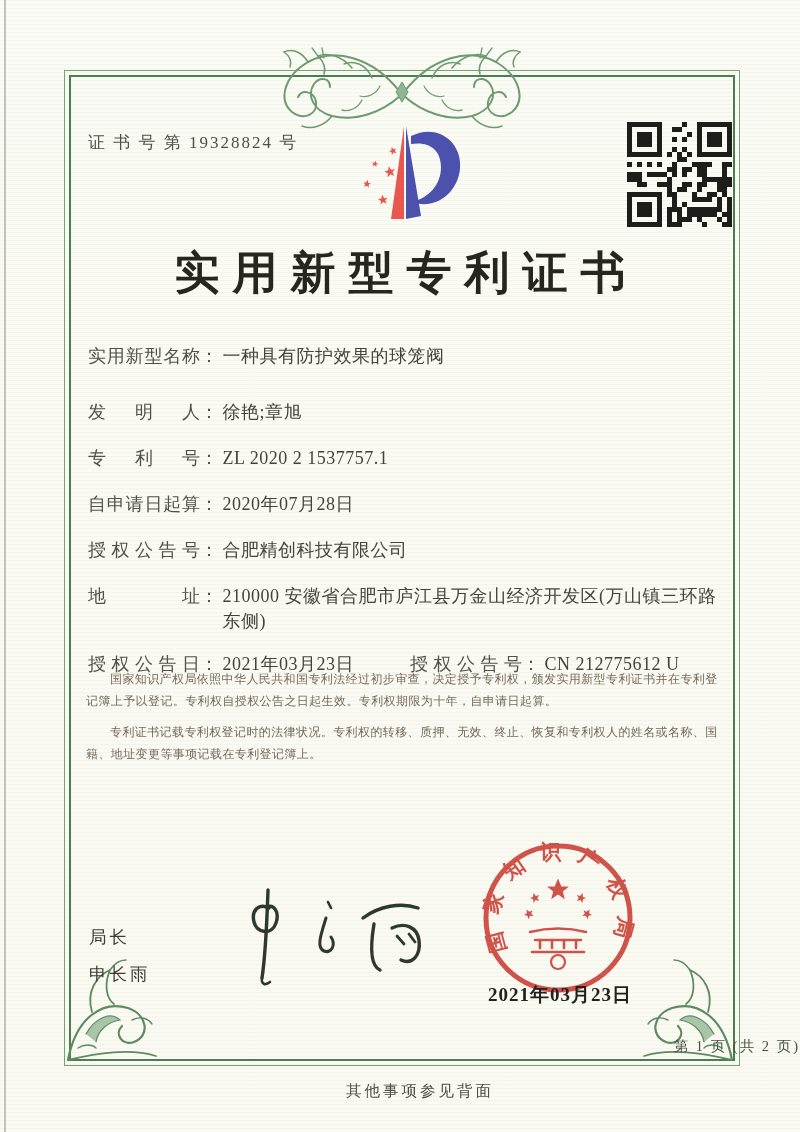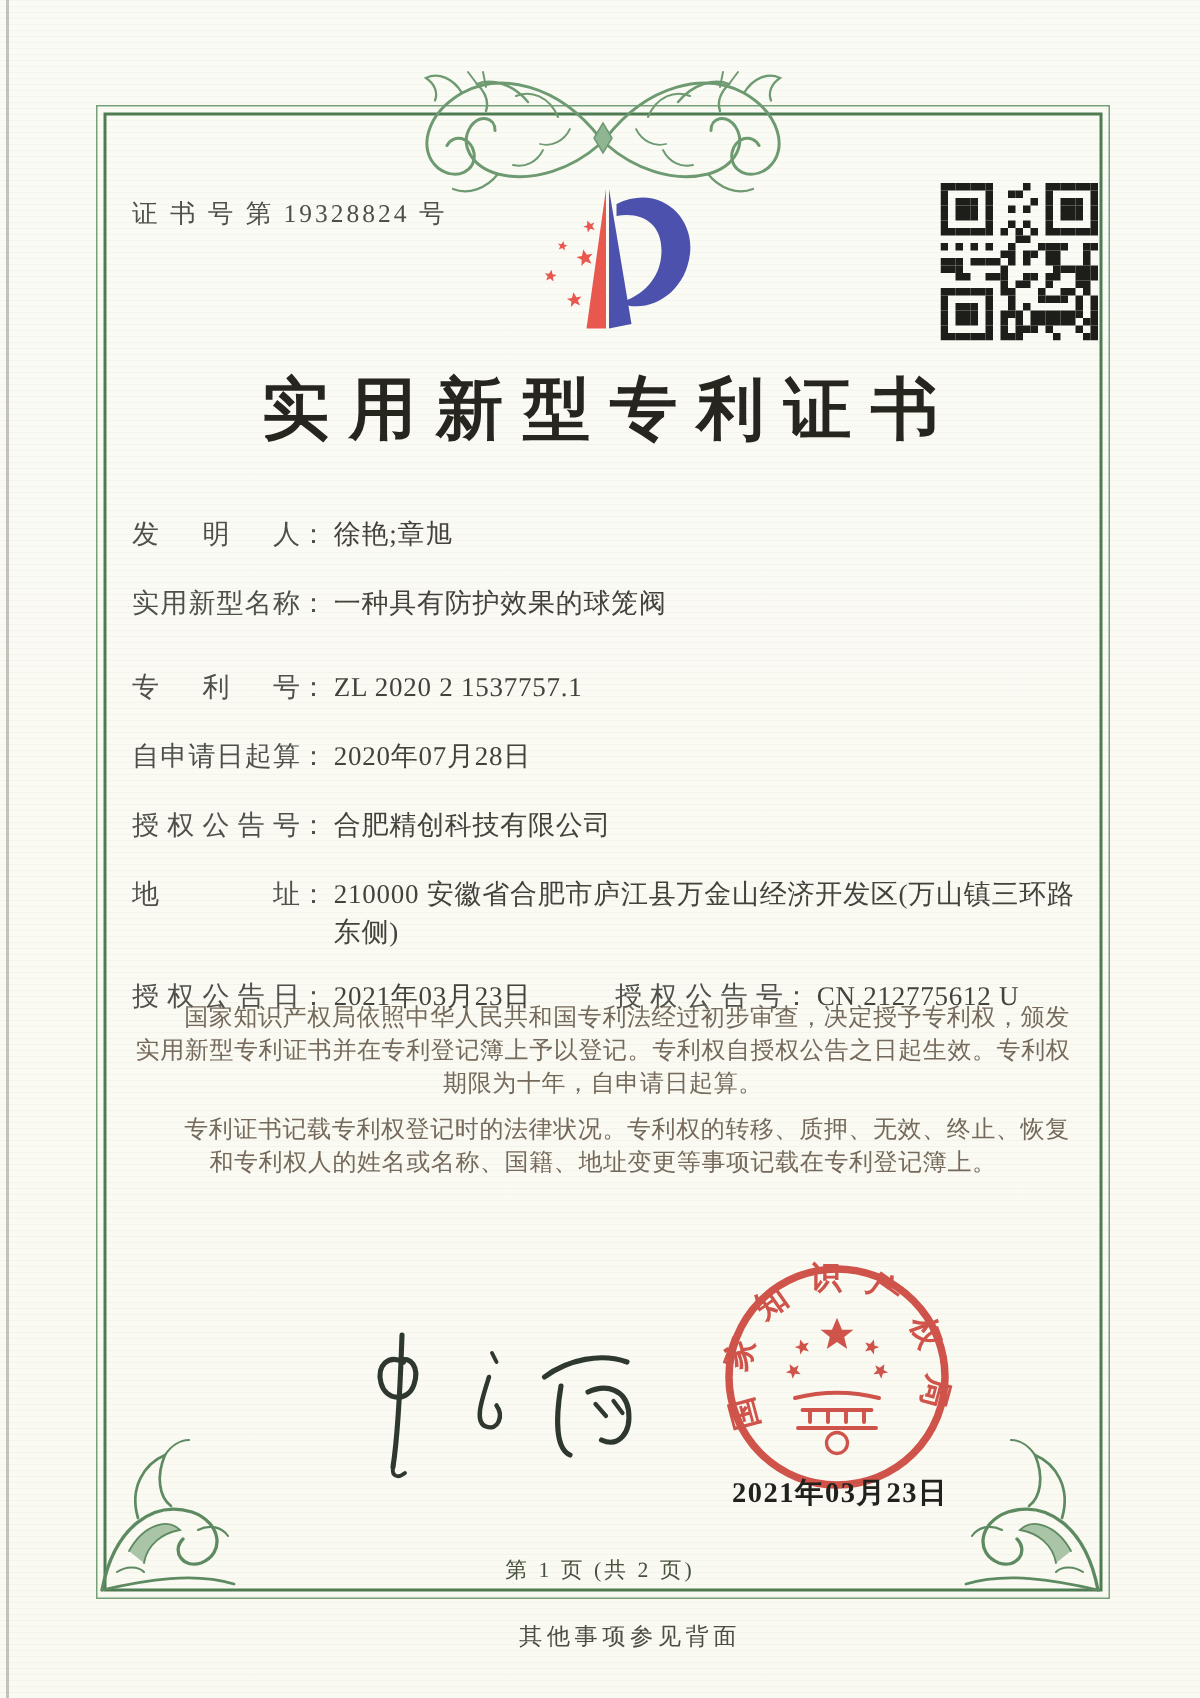--- a/index.html
+++ b/index.html
@@ -36,34 +36,34 @@
   .field-row.first { margin-bottom:31px; }
   .field-row.addr  { white-space:normal; margin-bottom:18px; }
   .field-label { display:inline-block; width:112px; text-align:justify; text-align-last:justify; color:#50504a; vertical-align:top; }
   .colon { display:inline-block; vertical-align:top; color:#50504a; }
   .field-value { display:inline-block; color:#43433c; letter-spacing:0.5px; vertical-align:top; }
   .addr .field-value { width:495px; line-height:25px; }
   .grant-row { position:relative; font-size:18px; line-height:25px; white-space:nowrap; }
   .grant-right { position:absolute; left:322px; top:0; }
 
   .body-text { position:absolute; left:86px; top:668px; width:632px; color:#75695b;
-               font-size:16px; line-height:22px;text-align:center; }
+               font-size:12px; line-height:22px; }
   .body-text p { text-indent:2em; margin-bottom:9px; letter-spacing:0.4px; }
 
   .sign-block { position:absolute; left:89px; top:925px; font-size:17.5px; color:#3c3c35; }
   .sign-block .sig-title { margin-bottom:13px; letter-spacing:3px; }
   .sign-block .sig-name  { letter-spacing:3px; }
 
   #signature { position:absolute; left:213px; top:878px; width:230px; height:118px; }
 
   #seal { position:absolute; left:474px; top:834px; width:168px; height:168px; opacity:0.9; mix-blend-mode:multiply; }
   .seal-date { position:absolute; left:478px; top:982px; width:164px; text-align:center;
                font-size:19px; font-weight:600; letter-spacing:1px; color:#21211d; }
 
-  .page-no { position:absolute; left:0; top:1037px; width:100%; text-align:center;
+  .page-no { position:absolute; left:0; top:1037px; width:100%; text-align:right;
              font-size:14.5px; color:#48513f; letter-spacing:2px; }
   .back-note { position:absolute; left:0; top:1081px; width:100%; text-align:center;
                font-size:15.5px; color:#4c4c43; letter-spacing:3px;padding-left:40px; }
 </style>
 </head>
 <body>
 
 <div class="page">
   <div class="scan-edge"></div>
 
@@ -343,27 +343,27 @@
       <rect x="45" y="100" width="5" height="5"></rect>
       <rect x="50" y="100" width="5" height="5"></rect>
       <rect x="75" y="100" width="5" height="5"></rect>
       <rect x="95" y="100" width="5" height="5"></rect>
       <rect x="100" y="100" width="5" height="5"></rect>
     </svg>
 
   <h1 class="title">实用新型专利证书</h1>
 
   <div class="fields">
+    <div class="field-row first">
+      <span class="field-label">实用新型名称</span><span class="colon">：</span>
+      <span class="field-value">一种具有防护效果的球笼阀</span>
+    </div>
     <div class="field-row">
       <span class="field-label">发明人</span><span class="colon">：</span>
       <span class="field-value">徐艳;章旭</span>
-    </div>
-    <div class="field-row first">
-      <span class="field-label">实用新型名称</span><span class="colon">：</span>
-      <span class="field-value">一种具有防护效果的球笼阀</span>
     </div>
     <div class="field-row">
       <span class="field-label">专利号</span><span class="colon">：</span>
       <span class="field-value">ZL 2020 2 1537757.1</span>
     </div>
     <div class="field-row">
       <span class="field-label">自申请日起算</span><span class="colon">：</span>
       <span class="field-value">2020年07月28日</span>
     </div>
     <div class="field-row">
@@ -384,20 +384,24 @@
         <span class="field-value">CN 212775612 U</span>
       </span>
     </div>
   </div>
 
   <div class="body-text">
     <p>国家知识产权局依照中华人民共和国专利法经过初步审查，决定授予专利权，颁发实用新型专利证书并在专利登记簿上予以登记。专利权自授权公告之日起生效。专利权期限为十年，自申请日起算。</p>
     <p>专利证书记载专利权登记时的法律状况。专利权的转移、质押、无效、终止、恢复和专利权人的姓名或名称、国籍、地址变更等事项记载在专利登记簿上。</p>
   </div>
 
+  <div class="sign-block">
+    <div class="sig-title">局长</div>
+    <div class="sig-name">申长雨</div>
+  </div>
 
   <svg id="signature" viewBox="0 0 230 118" fill="none" stroke="#2e382e" stroke-width="3.4" stroke-linecap="round">
     <path d="M56,30 C46,25 38,32 41,44 C44,56 59,57 63,45 C67,33 60,26 54,29"></path>
     <path d="M55,12 C54,40 53,74 49,100"></path>
     <path d="M49,100 C48,106 52,108 57,104" stroke-width="2.6"></path>
     <path d="M113,40 C108,56 103,70 111,73 C119,76 123,66 118,59" stroke-width="3"></path>
     <path d="M115,24 l3,6" stroke-width="2.6"></path>
     <path d="M150,40 C166,28 188,24 205,30"></path>
     <path d="M161,46 C157,70 158,88 167,92"></path>
     <path d="M179,50 C192,44 204,49 206,62 C208,78 199,87 188,82"></path>

